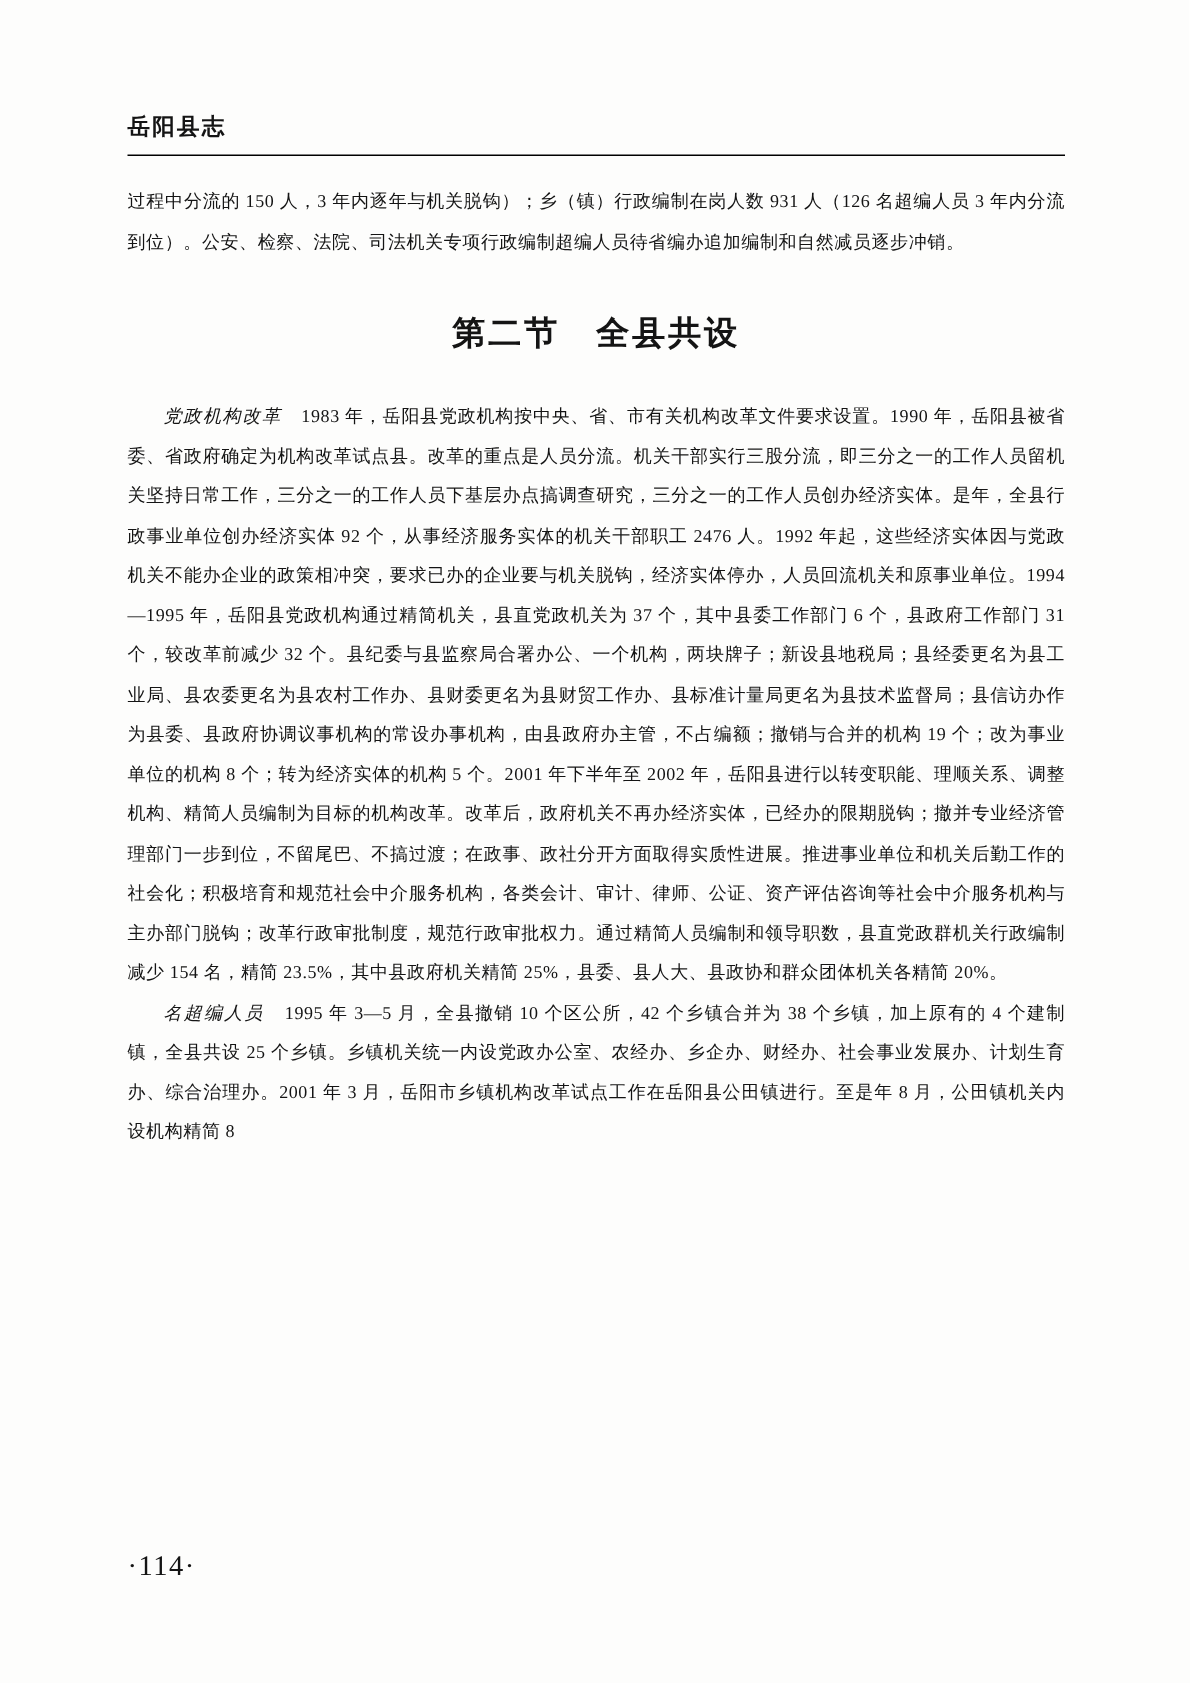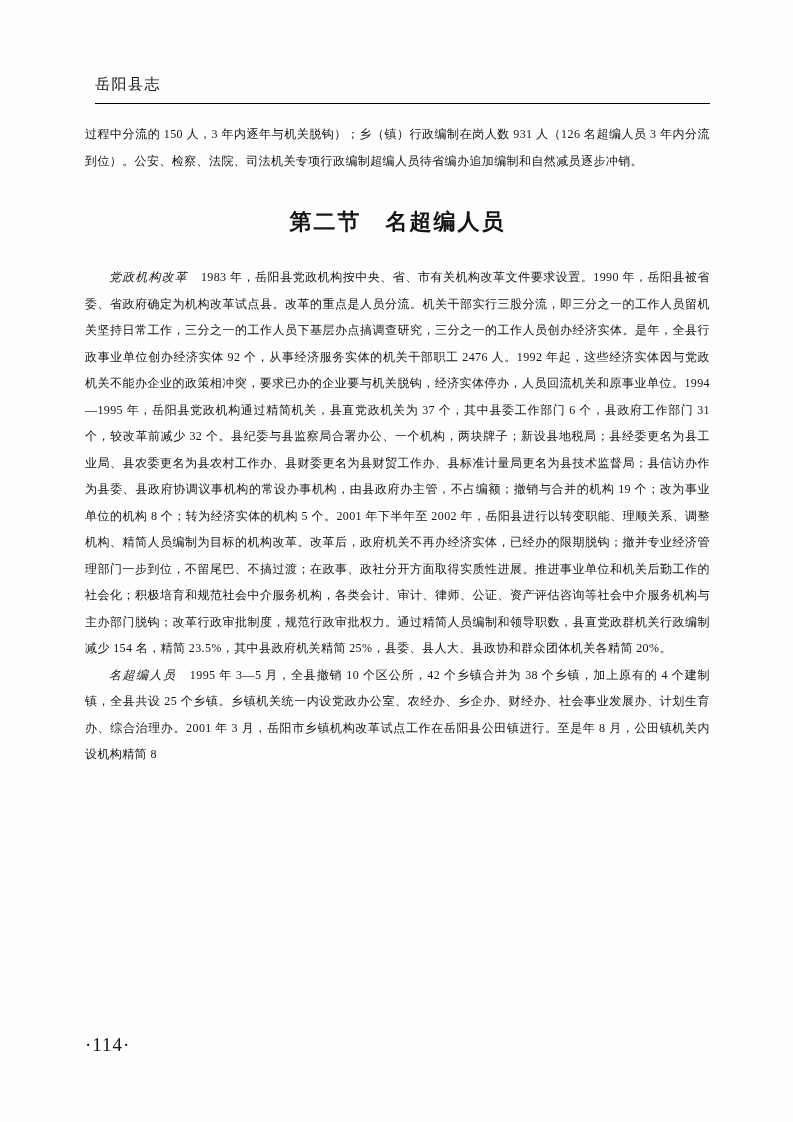--- a/index.html
+++ b/index.html
@@ -13,26 +13,25 @@
     height: 1122px;
     background: #fefefdFF;
     background-color: #fdfdfc;
     color: #141414;
     font-family: "Liberation Serif", "DejaVu Serif", serif;
     padding: 75px 83px 0 85px;
     overflow: hidden;
   }
   .running-header {
     font-size: 15px;
-    font-weight: normal;
+    font-weight: bold;
     letter-spacing: 1.5px;
     padding-bottom: 9px;
     border-bottom: 1.5px solid #000;
     margin-bottom: 17px;
-    margin-left: 10px;
   }
   .body-text { width: 625px; }
   .para {
     font-size: 12px;
     line-height: 26.5px;
     text-align: justify;
     letter-spacing: 0.4px;
   }
   .indent { text-indent: 2em; }
   .lead {
@@ -61,21 +60,21 @@
 
 <div class="page">
 
   <div class="running-header">岳阳县志</div>
 
   <div class="body-text">
 
     <p class="para">过程中分流的 150 人，3 年内逐年与机关脱钩）；乡（镇）行政编制在岗人数 931 人（126 名超编人员 3 年内分流到位）。公安、检察、法院、司法机关专项行政编制超编人员待省编办追加编制和自然减员逐步冲销。</p>
 
 
-    <h2 class="section-heading">第二节　名超编人员</h2>
+    <h2 class="section-heading">第二节　全县共设</h2>
 
     <p class="para indent"><span class="lead">党政机构改革　</span><span>1983 年，岳阳县党政机构按中央、省、市有关机构改革文件要求设置。1990 年，岳阳县被省委、省政府确定为机构改革试点县。改革的重点是人员分流。机关干部实行三股分流，即三分之一的工作人员留机关坚持日常工作，三分之一的工作人员下基层办点搞调查研究，三分之一的工作人员创办经济实体。是年，全县行政事业单位创办经济实体 92 个，从事经济服务实体的机关干部职工 2476 人。1992 年起，这些经济实体因与党政机关不能办企业的政策相冲突，要求已办的企业要与机关脱钩，经济实体停办，人员回流机关和原事业单位。1994—1995 年，岳阳县党政机构通过精简机关，县直党政机关为 37 个，其中县委工作部门 6 个，县政府工作部门 31 个，较改革前减少 32 个。县纪委与县监察局合署办公、一个机构，两块牌子；新设县地税局；县经委更名为县工业局、县农委更名为县农村工作办、县财委更名为县财贸工作办、县标准计量局更名为县技术监督局；县信访办作为县委、县政府协调议事机构的常设办事机构，由县政府办主管，不占编额；撤销与合并的机构 19 个；改为事业单位的机构 8 个；转为经济实体的机构 5 个。2001 年下半年至 2002 年，岳阳县进行以转变职能、理顺关系、调整机构、精简人员编制为目标的机构改革。改革后，政府机关不再办经济实体，已经办的限期脱钩；撤并专业经济管理部门一步到位，不留尾巴、不搞过渡；在政事、政社分开方面取得实质性进展。推进事业单位和机关后勤工作的社会化；积极培育和规范社会中介服务机构，各类会计、审计、律师、公证、资产评估咨询等社会中介服务机构与主办部门脱钩；改革行政审批制度，规范行政审批权力。通过精简人员编制和领导职数，县直党政群机关行政编制减少 154 名，精简 23.5%，其中县政府机关精简 25%，县委、县人大、县政协和群众团体机关各精简 20%。</span></p>
 
     <p class="para indent"><span class="lead">名超编人员　</span><span>1995 年 3—5 月，全县撤销 10 个区公所，42 个乡镇合并为 38 个乡镇，加上原有的 4 个建制镇，全县共设 25 个乡镇。乡镇机关统一内设党政办公室、农经办、乡企办、财经办、社会事业发展办、计划生育办、综合治理办。2001 年 3 月，岳阳市乡镇机构改革试点工作在岳阳县公田镇进行。至是年 8 月，公田镇机关内设机构精简 8</span></p>
 
   </div>
 
   <div class="page-number">·114·</div>
 
 </div>

